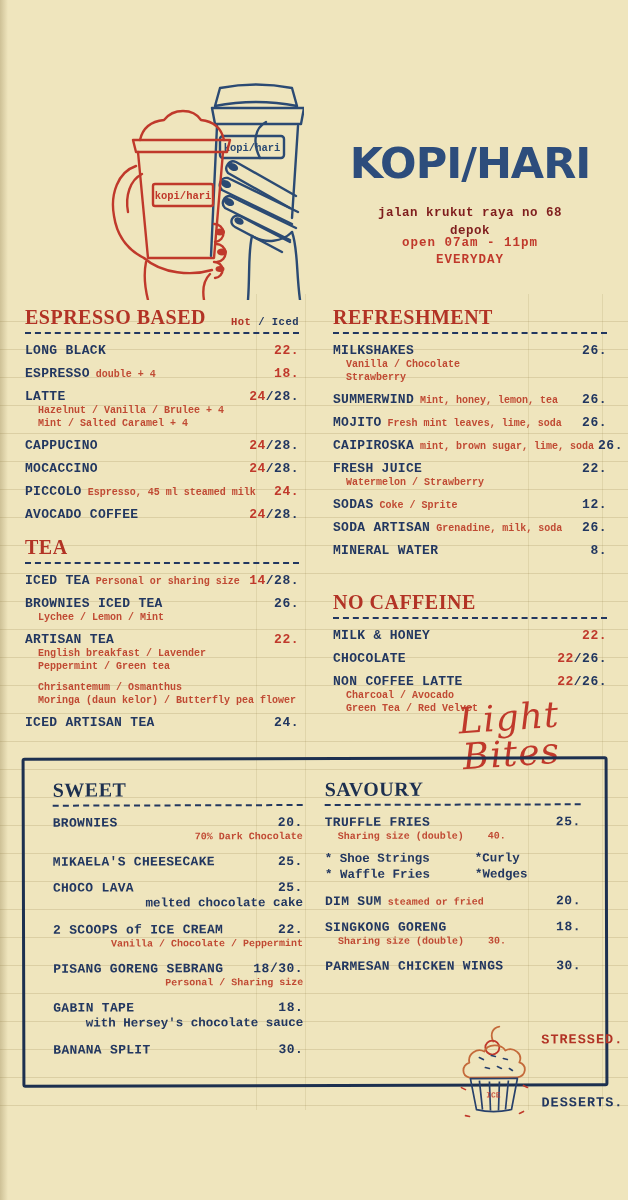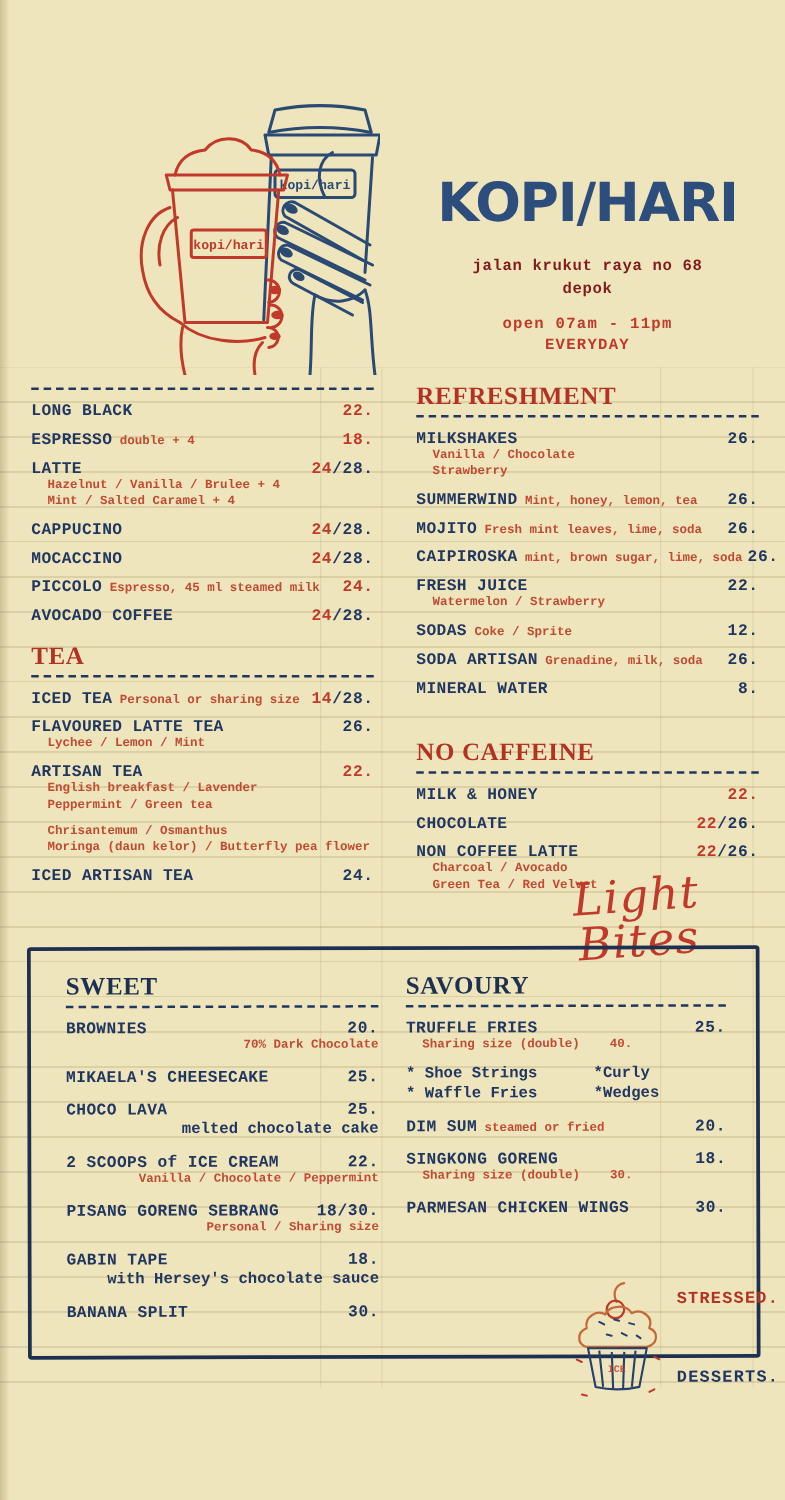--- a/index.html
+++ b/index.html
@@ -14,21 +14,21 @@
   .vrule{position:absolute;top:294px;height:816px;width:1px;background:rgba(150,130,75,.16);}
 
   .red{color:#b23325}
   .navy{color:#223760}
 
   
   .logo{position:absolute;left:330px;top:142px;width:280px;text-align:center;color:#2d4d7c;
         font-family:"DejaVu Sans",sans-serif;font-weight:bold;font-size:43px;letter-spacing:-1px;line-height:1;}
   .addr{position:absolute;left:320px;top:204px;width:300px;text-align:center;color:#7f1d1d;
         font-size:12.5px;font-weight:bold;line-height:18px;letter-spacing:.5px;}
-  .hours{position:absolute;left:320px;top:251px;width:300px;text-align:center;color:#c0392b;
+  .hours{position:absolute;left:320px;top:235px;width:300px;text-align:center;color:#c0392b;
         font-size:12.5px;font-weight:bold;line-height:17px;letter-spacing:1px;}
 
   .illus{position:absolute;left:52px;top:48px;width:252px;height:252px;}
 
   
   .col{position:absolute;top:306px;width:274px;}
   .col-left{left:25px;} .col-right{left:333px;}
 
   .sec-head{display:flex;justify-content:space-between;align-items:flex-end;}
   .sec-title{font-family:"Liberation Serif",serif;font-weight:bold;font-size:20px;
@@ -134,20 +134,24 @@
     <div>jalan krukut raya no 68</div>
     <div>depok</div>
   </div>
   <div class="hours">
     <div>open 07am - 11pm</div>
     <div>EVERYDAY</div>
   </div>
 
   <div class="col col-left">
     <div>
+        <div class="sec-head">
+          <h2 class="sec-title t-red">ESPRESSO BASED</h2>
+          <div class="price-hd"><span class="red">Hot</span><span class="navy"> / </span><span class="navy">Iced</span></div>
+        </div>
         <div class="dash"></div>
         <div class="item">
           <div class="irow">
             <span class="iname">LONG BLACK</span>
             <span class="ifill"></span>
             <span class="iprice"><span class="p-red">22.</span></span>
           </div>
         </div>
         <div class="item">
           <div class="irow">
@@ -204,21 +208,21 @@
         <div class="item">
           <div class="irow">
             <span class="iname">ICED TEA</span>
             <span class="idesc">Personal or sharing size</span>
             <span class="ifill"></span>
             <span class="iprice"><span class="p-red">14</span><span class="p-navy">/28.</span></span>
           </div>
         </div>
         <div class="item">
           <div class="irow">
-            <span class="iname">FLAVOURED LATTE TEA</span>
+            <span class="iname">BROWNIES ICED TEA</span>
             <span class="ifill"></span>
             <span class="iprice"><span class="p-navy">26.</span></span>
           </div>
           <div class="sub sub-red">Lychee / Lemon / Mint</div>
         </div>
         <div class="item">
           <div class="irow">
             <span class="iname">ARTISAN TEA</span>
             <span class="ifill"></span>
             <span class="iprice"><span class="p-red">22.</span></span>

